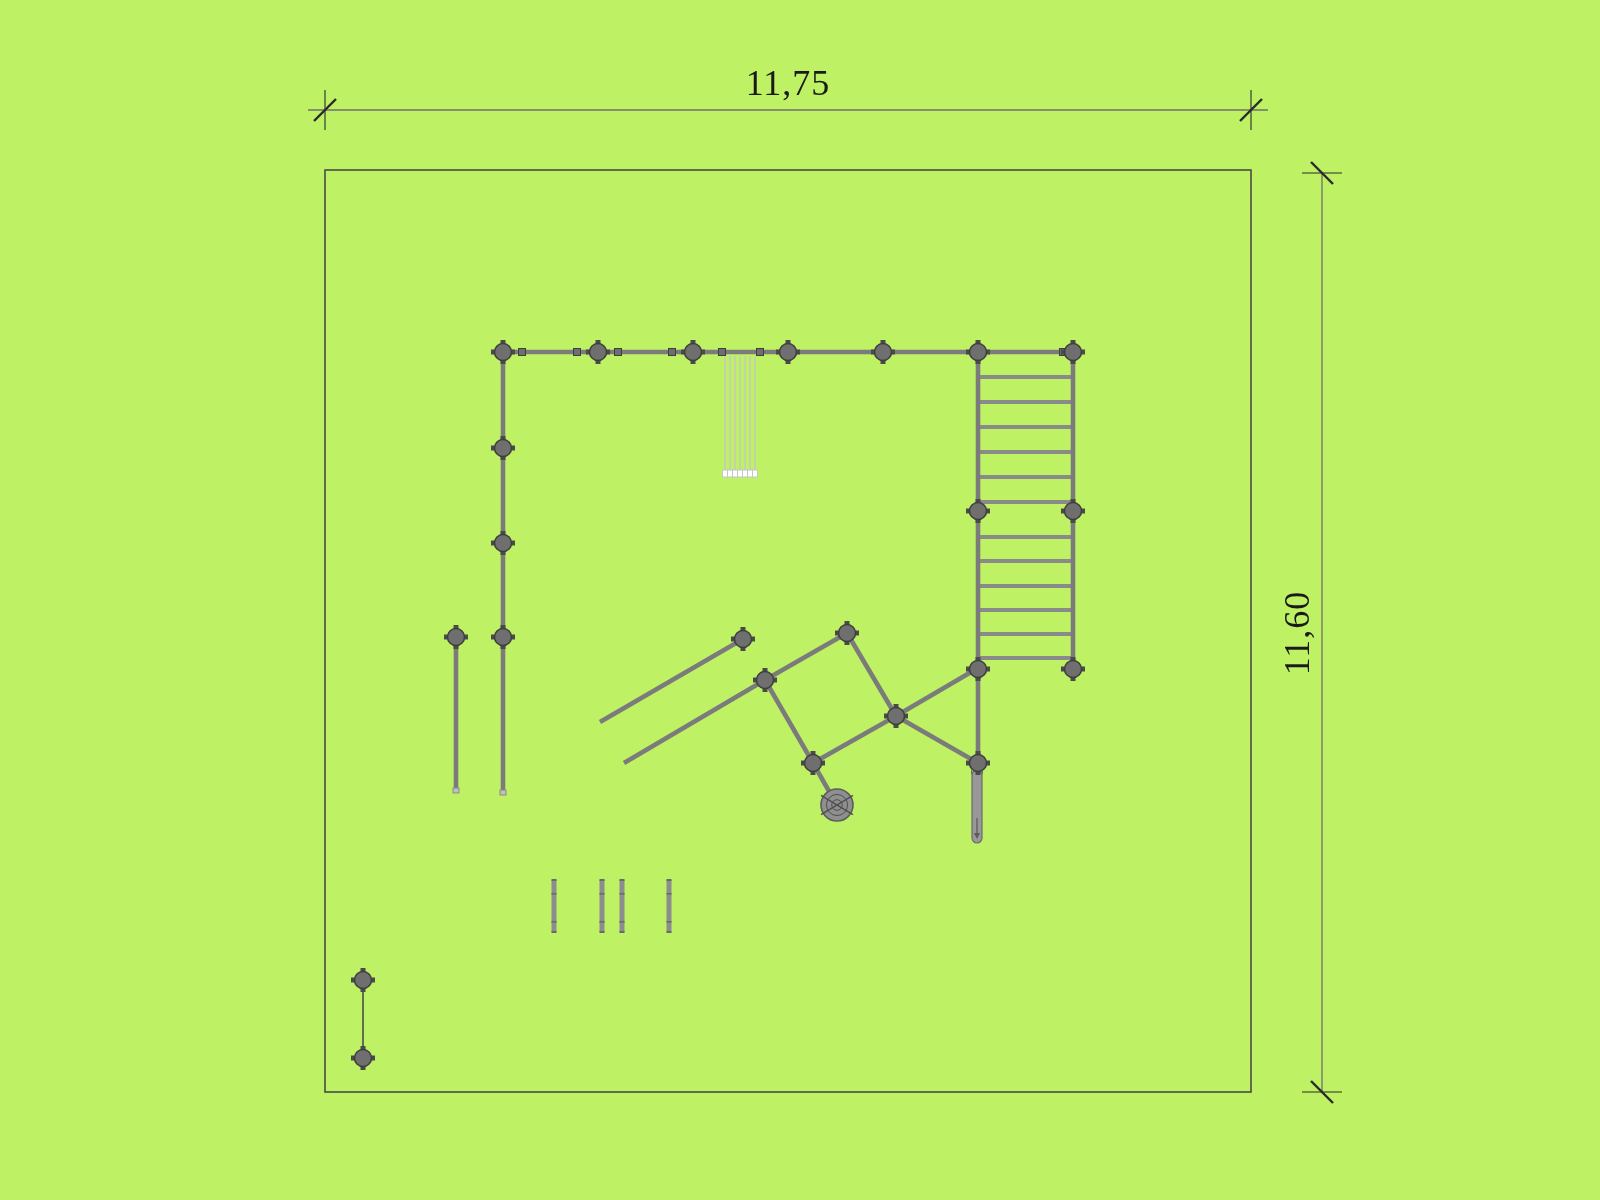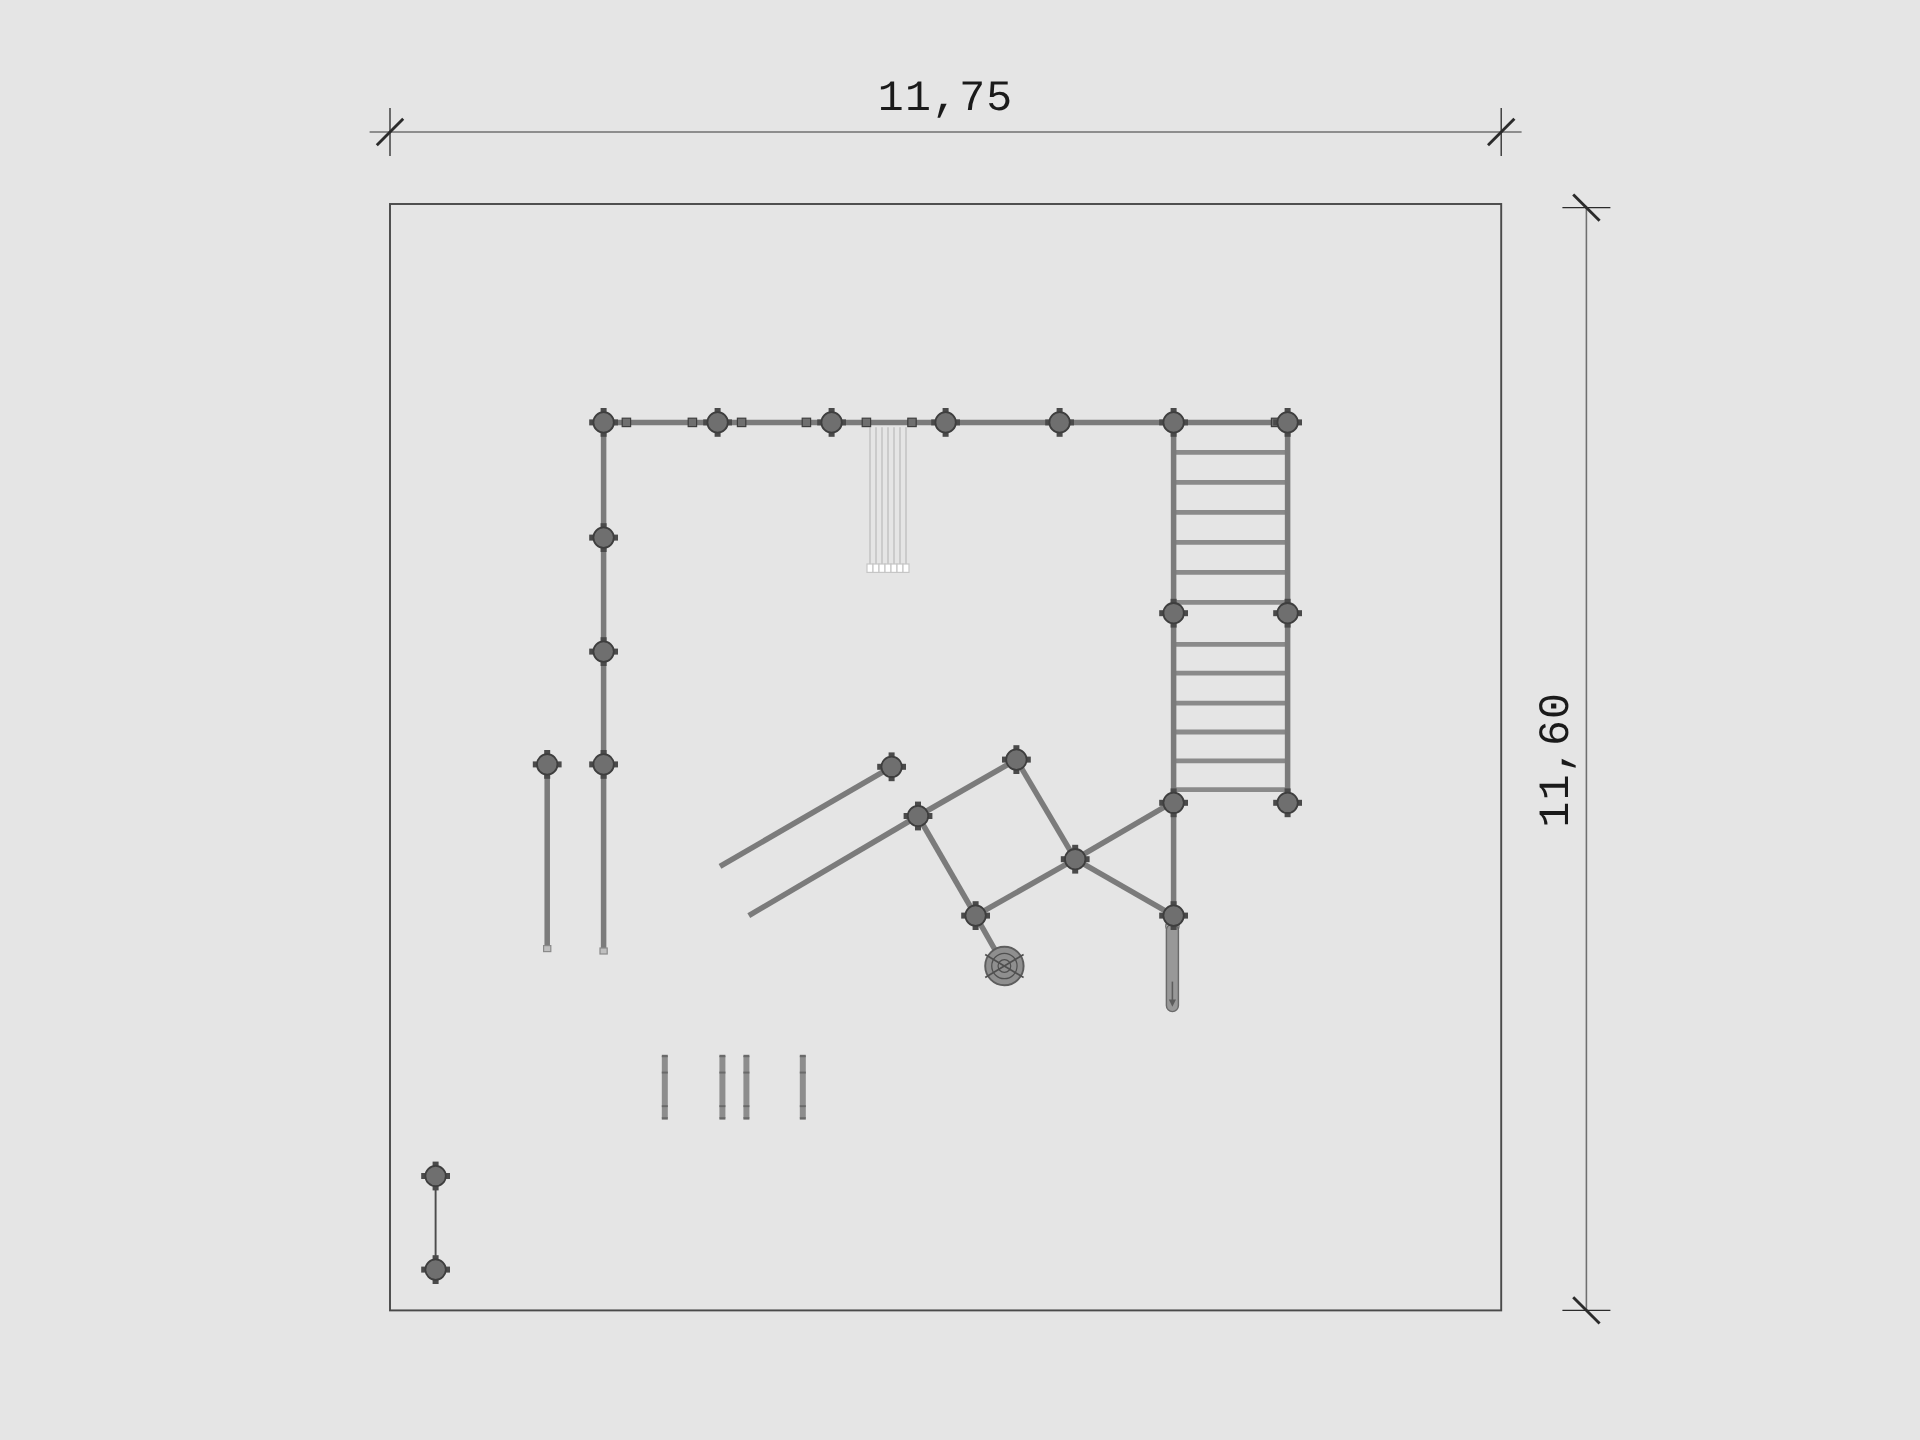--- a/index.html
+++ b/index.html
@@ -1,17 +1,17 @@
 <!DOCTYPE html>
 <html><head>
 <meta charset="utf-8">
 <style>
   html,body{margin:0;padding:0;background:#ffffff;}
-  #stage{position:relative;width:1600px;height:1200px;background:#e5e5e5;overflow:hidden;
-         font-family:Liberation Mono, monospace;}
+  #stage{position:relative;width:1600px;height:1200px;background:#bef264;overflow:hidden;
+         font-family:Liberation Serif, serif;}
   #plan-svg{position:absolute;left:0;top:0;}
   .dim-label{position:absolute;color:#1a1a1a;font-size:36px;letter-spacing:1px;white-space:nowrap;}
   #dim-label-top{transform:translateX(-50%);}
   #dim-label-right{transform:translate(-50%,-50%) rotate(-90deg);}
 </style>
 </head>
 <body>
 
 <div id="stage">
   <svg id="plan-svg" width="1600" height="1200" viewBox="0 0 1600 1200" xmlns="http://www.w3.org/2000/svg">

